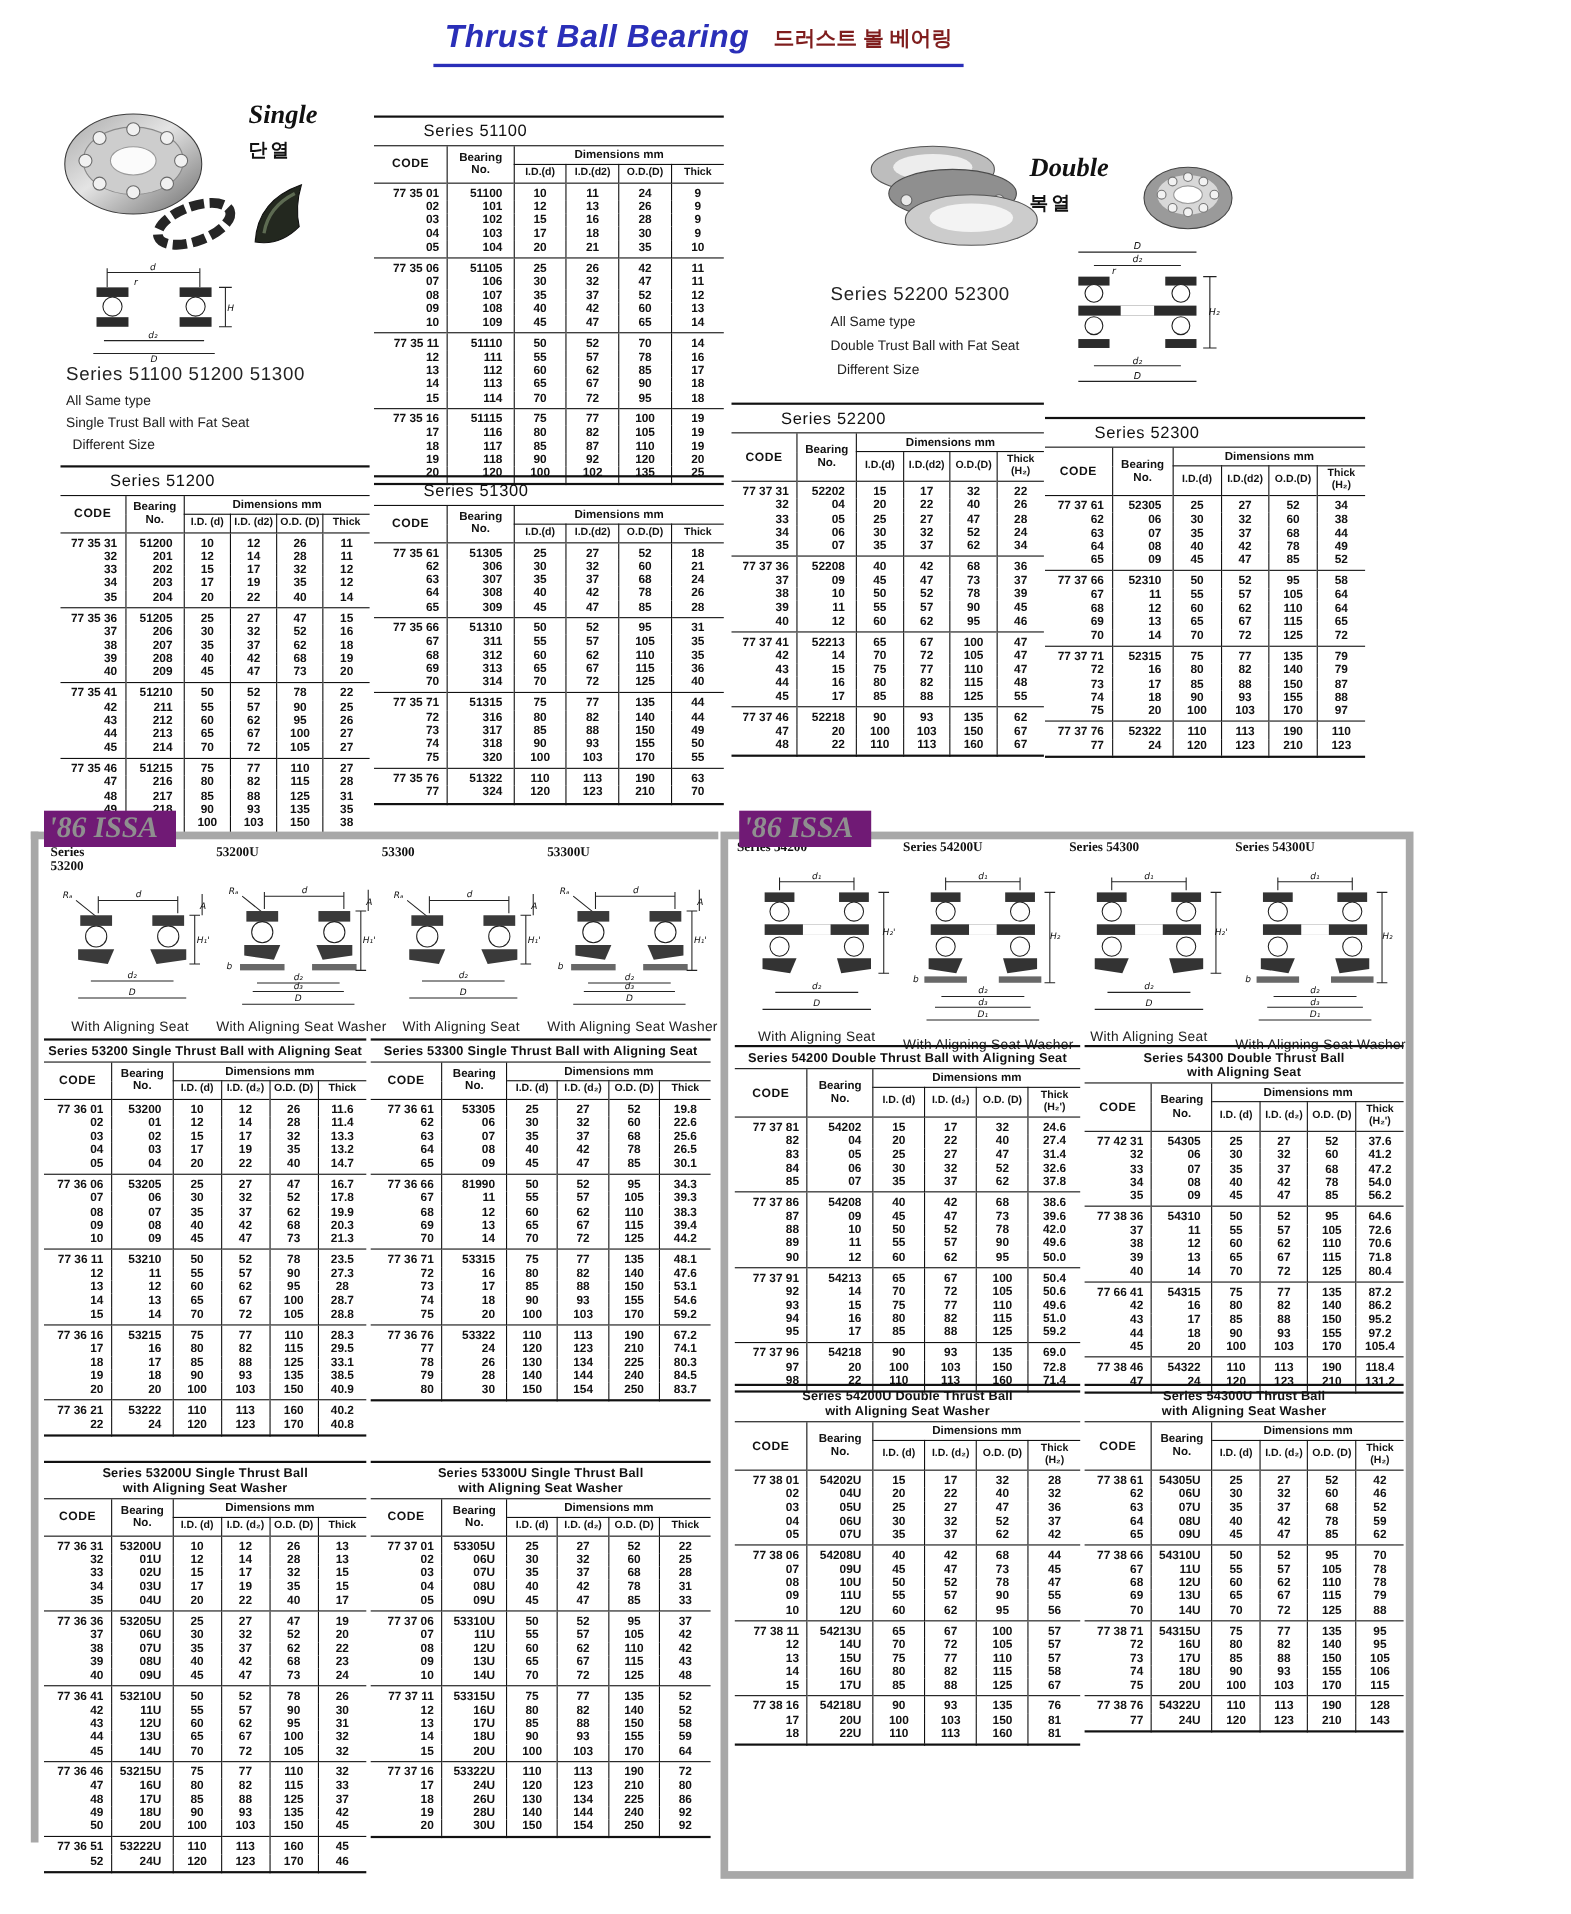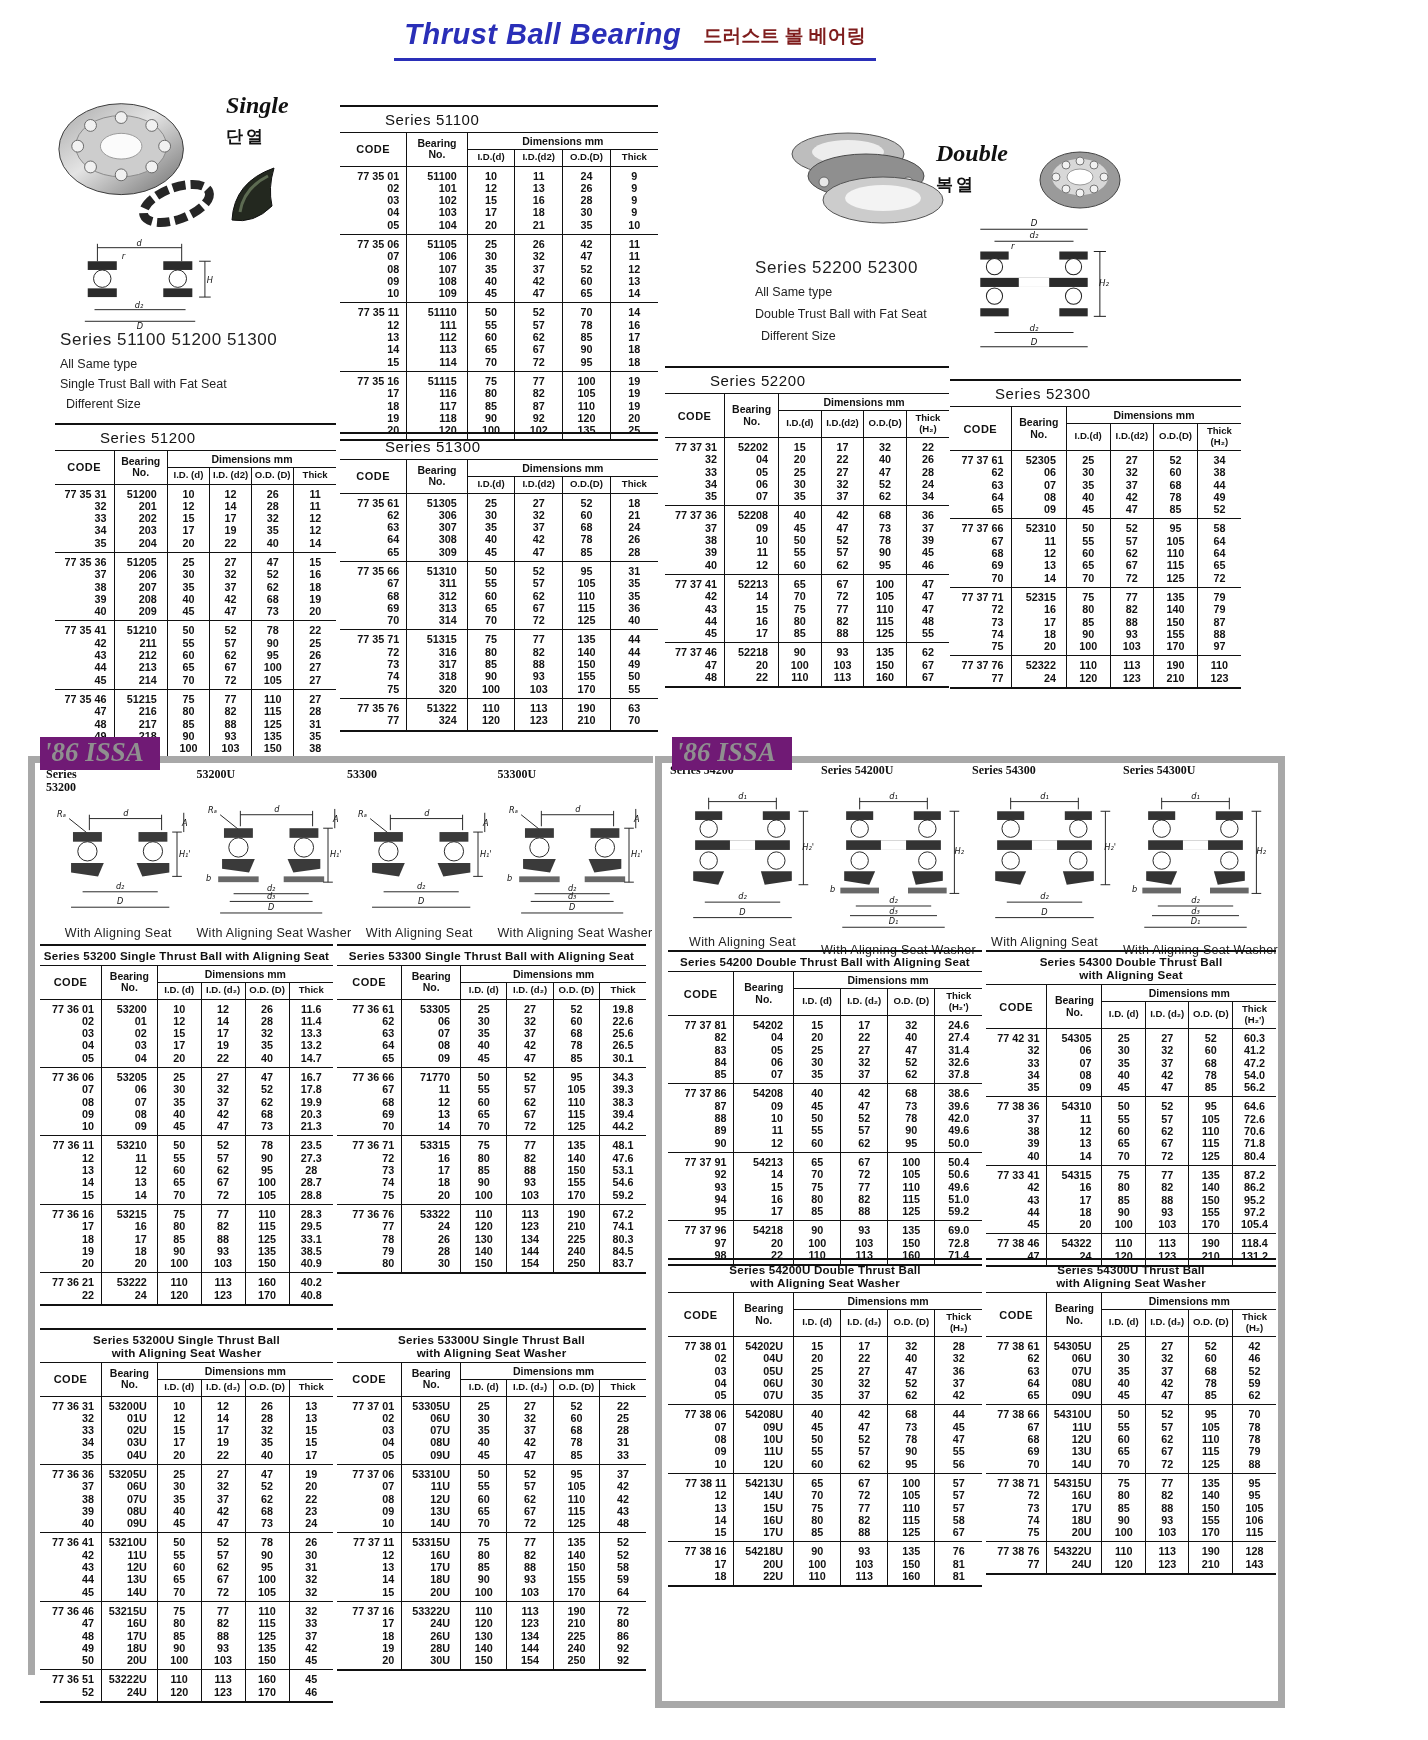--- a/index.html
+++ b/index.html
@@ -1628,21 +1628,21 @@
             <td class="c-brg">09</td>
             <td class="c-dim">45</td>
             <td class="c-dim">47</td>
             <td class="c-dim">85</td>
             <td class="c-dim">30.1</td>
           </tr>
         </tbody>
         <tbody>
           <tr>
             <td class="c-code">77 36 66</td>
-            <td class="c-brg">71770</td>
+            <td class="c-brg">81990</td>
             <td class="c-dim">50</td>
             <td class="c-dim">52</td>
             <td class="c-dim">95</td>
             <td class="c-dim">34.3</td>
           </tr>
           <tr>
             <td class="c-code">67</td>
             <td class="c-brg">11</td>
             <td class="c-dim">55</td>
             <td class="c-dim">57</td>
@@ -2550,21 +2550,21 @@
             <th class="h-sub">Thick<br>(H₂')</th>
           </tr>
         </thead>
         <tbody>
           <tr>
             <td class="c-code">77 42 31</td>
             <td class="c-brg">54305</td>
             <td class="c-dim">25</td>
             <td class="c-dim">27</td>
             <td class="c-dim">52</td>
-            <td class="c-dim">60.3</td>
+            <td class="c-dim">37.6</td>
           </tr>
           <tr>
             <td class="c-code">32</td>
             <td class="c-brg">06</td>
             <td class="c-dim">30</td>
             <td class="c-dim">32</td>
             <td class="c-dim">60</td>
             <td class="c-dim">41.2</td>
           </tr>
           <tr>
@@ -2629,21 +2629,21 @@
             <td class="c-code">40</td>
             <td class="c-brg">14</td>
             <td class="c-dim">70</td>
             <td class="c-dim">72</td>
             <td class="c-dim">125</td>
             <td class="c-dim">80.4</td>
           </tr>
         </tbody>
         <tbody>
           <tr>
-            <td class="c-code">77 33 41</td>
+            <td class="c-code">77 66 41</td>
             <td class="c-brg">54315</td>
             <td class="c-dim">75</td>
             <td class="c-dim">77</td>
             <td class="c-dim">135</td>
             <td class="c-dim">87.2</td>
           </tr>
           <tr>
             <td class="c-code">42</td>
             <td class="c-brg">16</td>
             <td class="c-dim">80</td>

